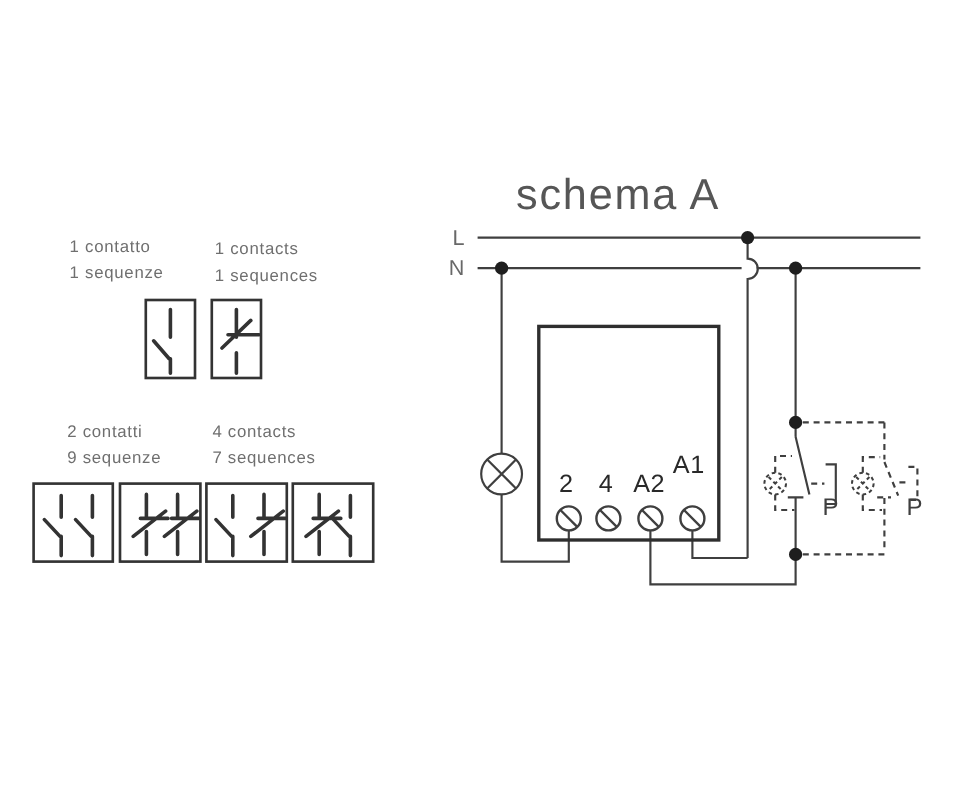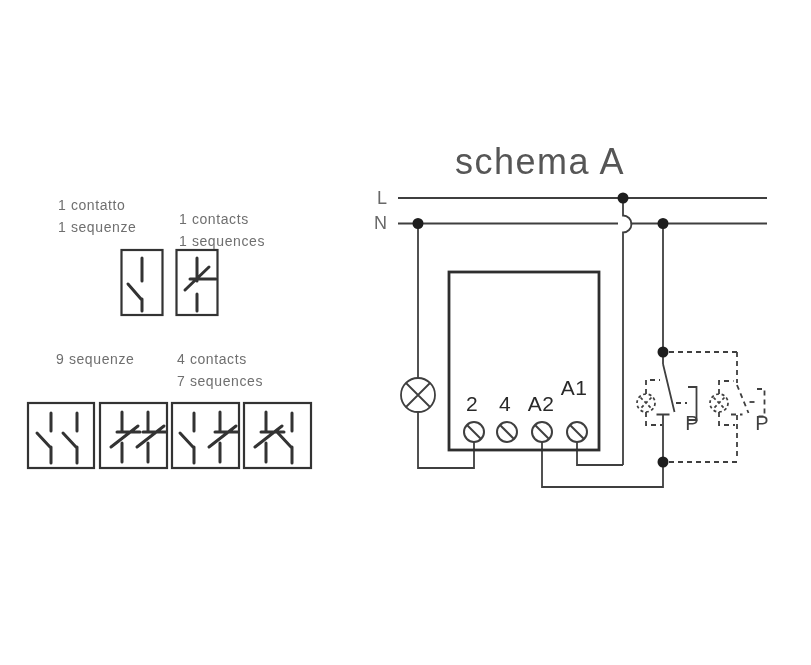--- a/index.html
+++ b/index.html
@@ -6,21 +6,21 @@
   #canvas{
     position:relative;
     width:811px;height:665px;
     background:#ffffff;
     font-family:"Liberation Sans", sans-serif;
     overflow:hidden;
   }
   #linework{position:absolute;left:0;top:0;}
   .txt{position:absolute;color:#6f6f6f;}
   .legend-block{font-size:14px;line-height:22px;letter-spacing:0.6px;white-space:nowrap;}
-  .title{font-size:36px;letter-spacing:1.5px;color:#565656;width:220px;text-align:center;}
+  .title{font-size:36px;letter-spacing:1.5px;color:#565656;width:220px;text-align:left;}
   .linelabel{font-size:18px;letter-spacing:0.5px;color:#686868;}
   .terminal-label{font-size:21px;color:#292929;width:44px;text-align:center;letter-spacing:0.5px;}
   .p-label{font-size:20px;color:#3f3f3f;width:24px;text-align:center;}
 </style>
 </head>
 <body>
 
 <div id="canvas">
 
   <svg id="linework" width="811" height="665" viewBox="0 0 811 665">
@@ -136,25 +136,26 @@
       <circle cx="663" cy="223.5" r="5.5"></circle>
       <circle cx="663" cy="352" r="5.5"></circle>
       <circle cx="663" cy="462" r="5.5"></circle>
     </g>
   </svg>
 
   <div class="txt legend-block" style="left:58px;top:194px">
     <div>1 contatto</div>
     <div>1 sequenze</div>
   </div>
-  <div class="txt legend-block" style="left:179px;top:208px">
+  <div class="txt legend-block" style="left:179px;top:196px">
     <div>1 contacts</div>
     <div>1 sequences</div>
   </div>
   <div class="txt legend-block" style="left:56px;top:348px">
+    <div>2 contatti</div>
     <div>9 sequenze</div>
   </div>
   <div class="txt legend-block" style="left:177px;top:348px">
     <div>4 contacts</div>
     <div>7 sequences</div>
   </div>
 
   <div class="txt title" style="left:430px;top:141px">schema A</div>
 
   <div class="txt linelabel" style="left:377px;top:188px">L</div>

